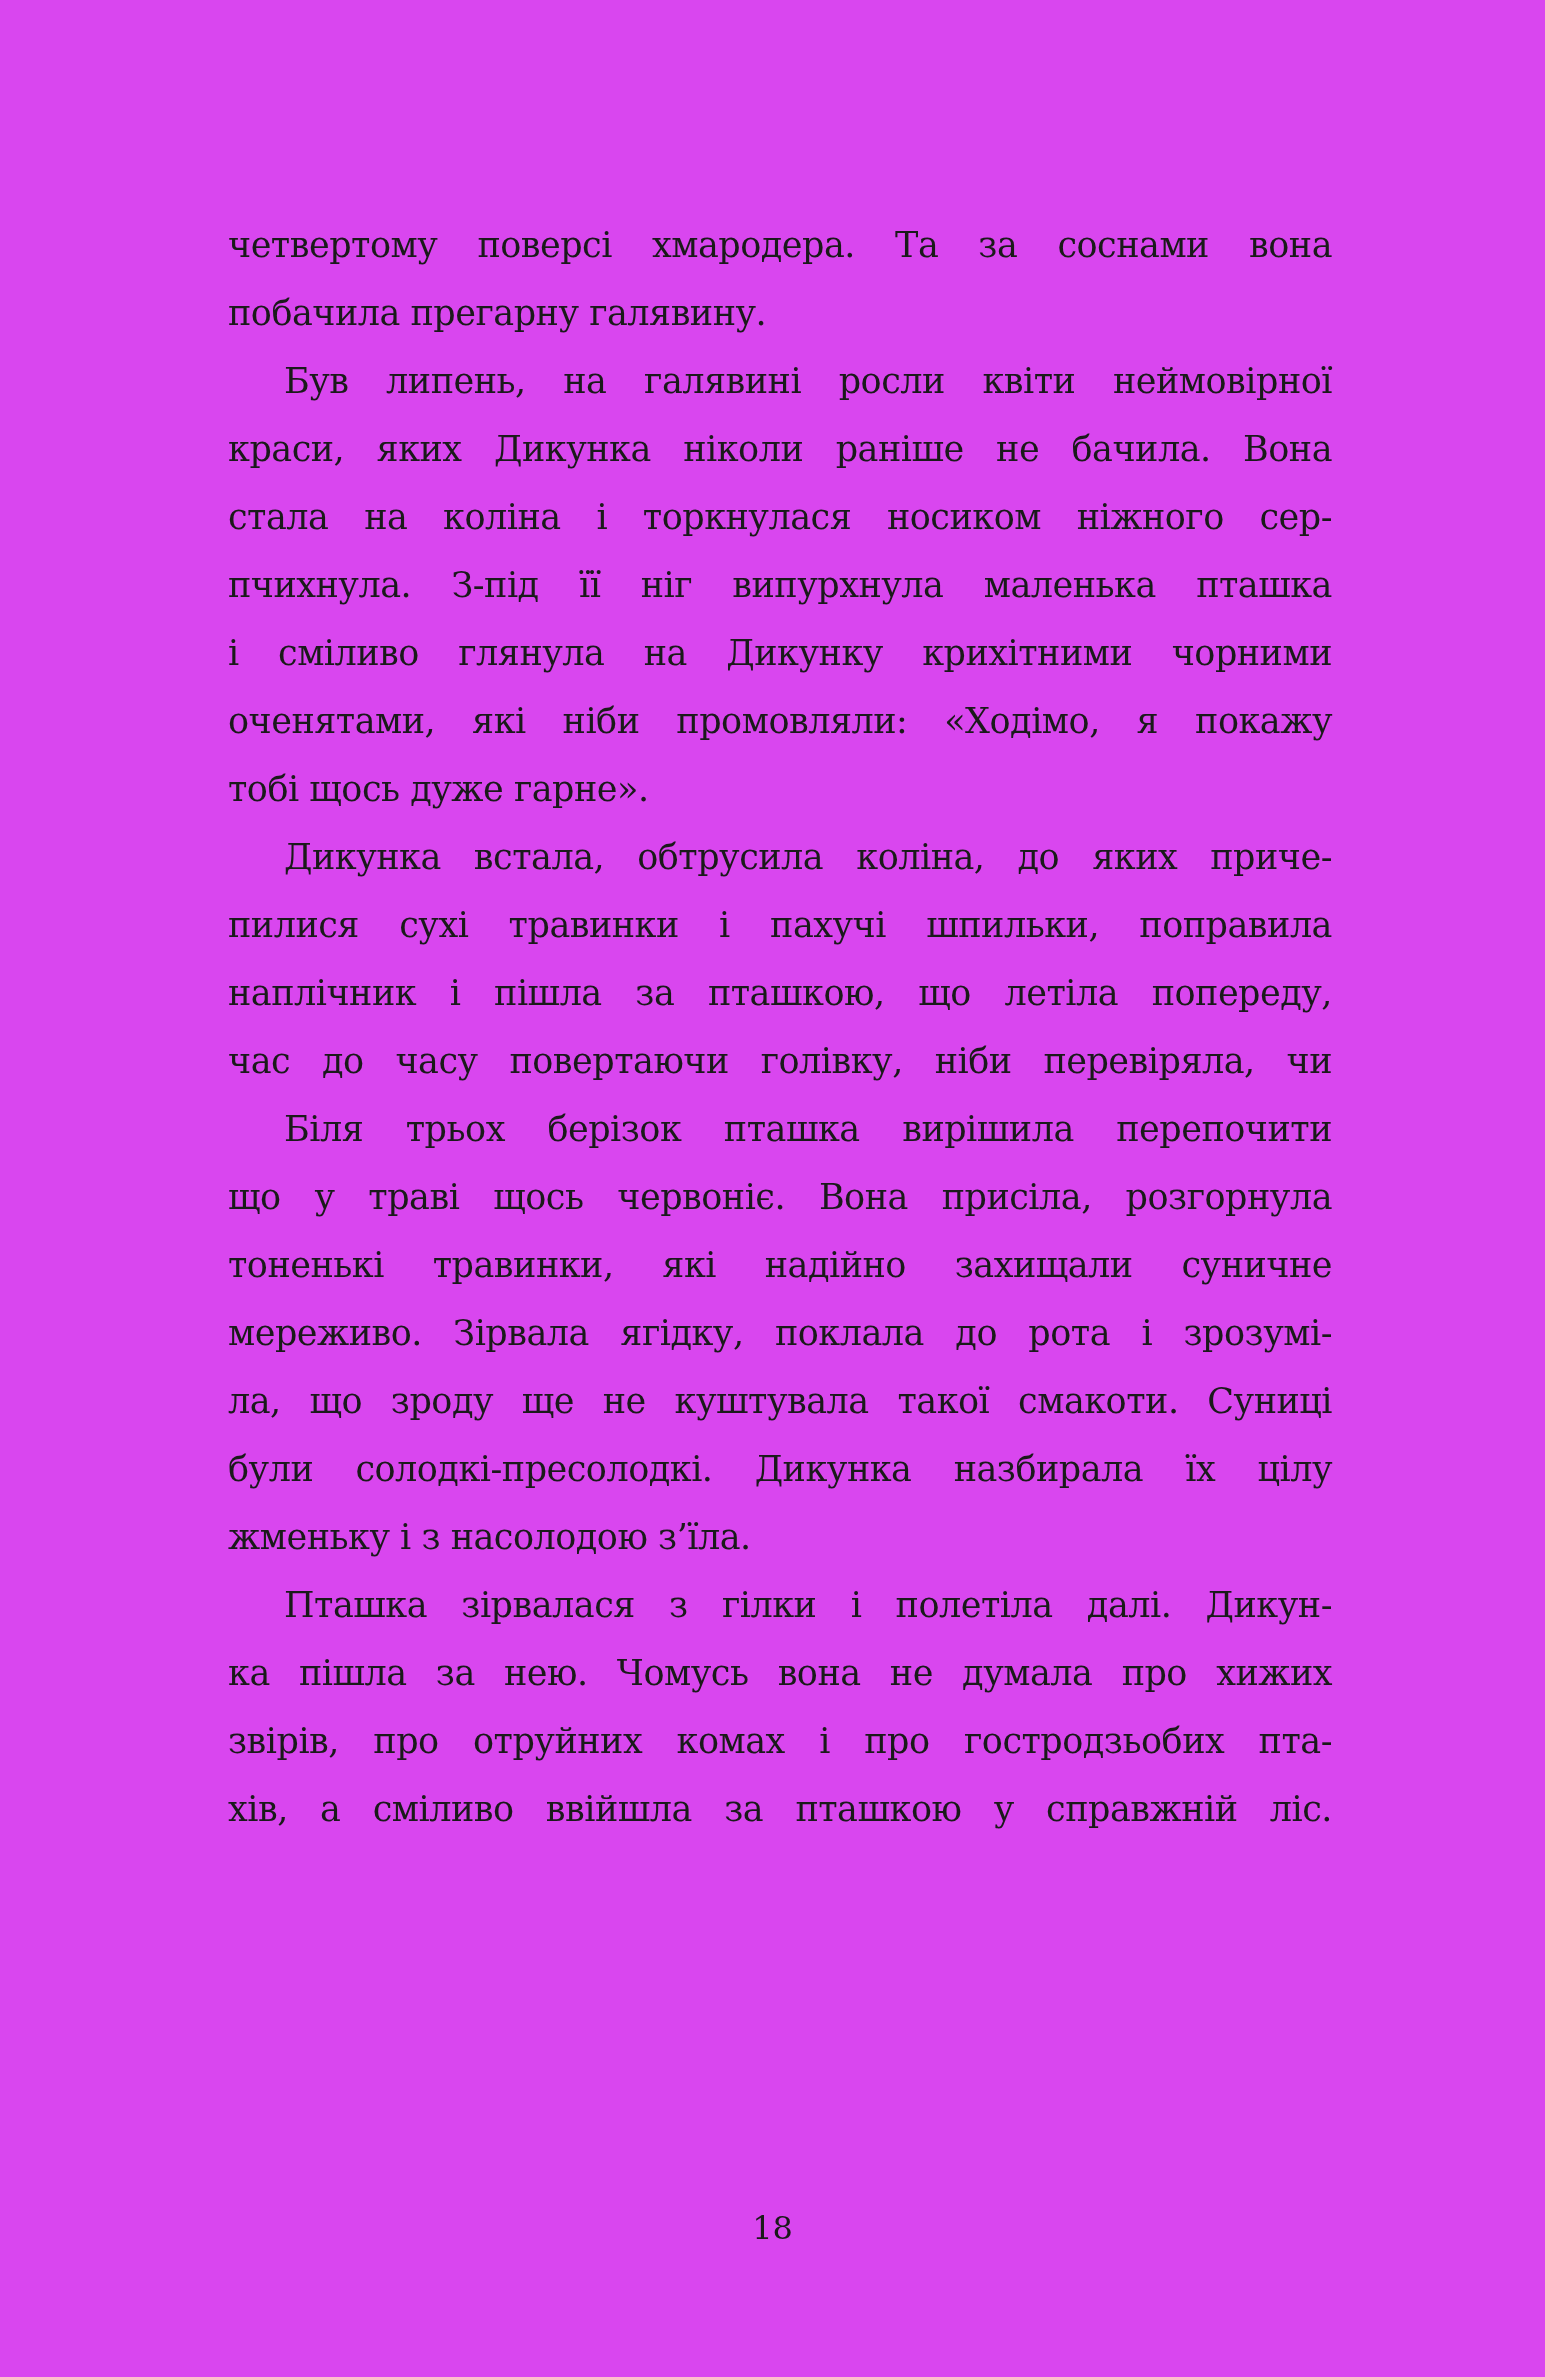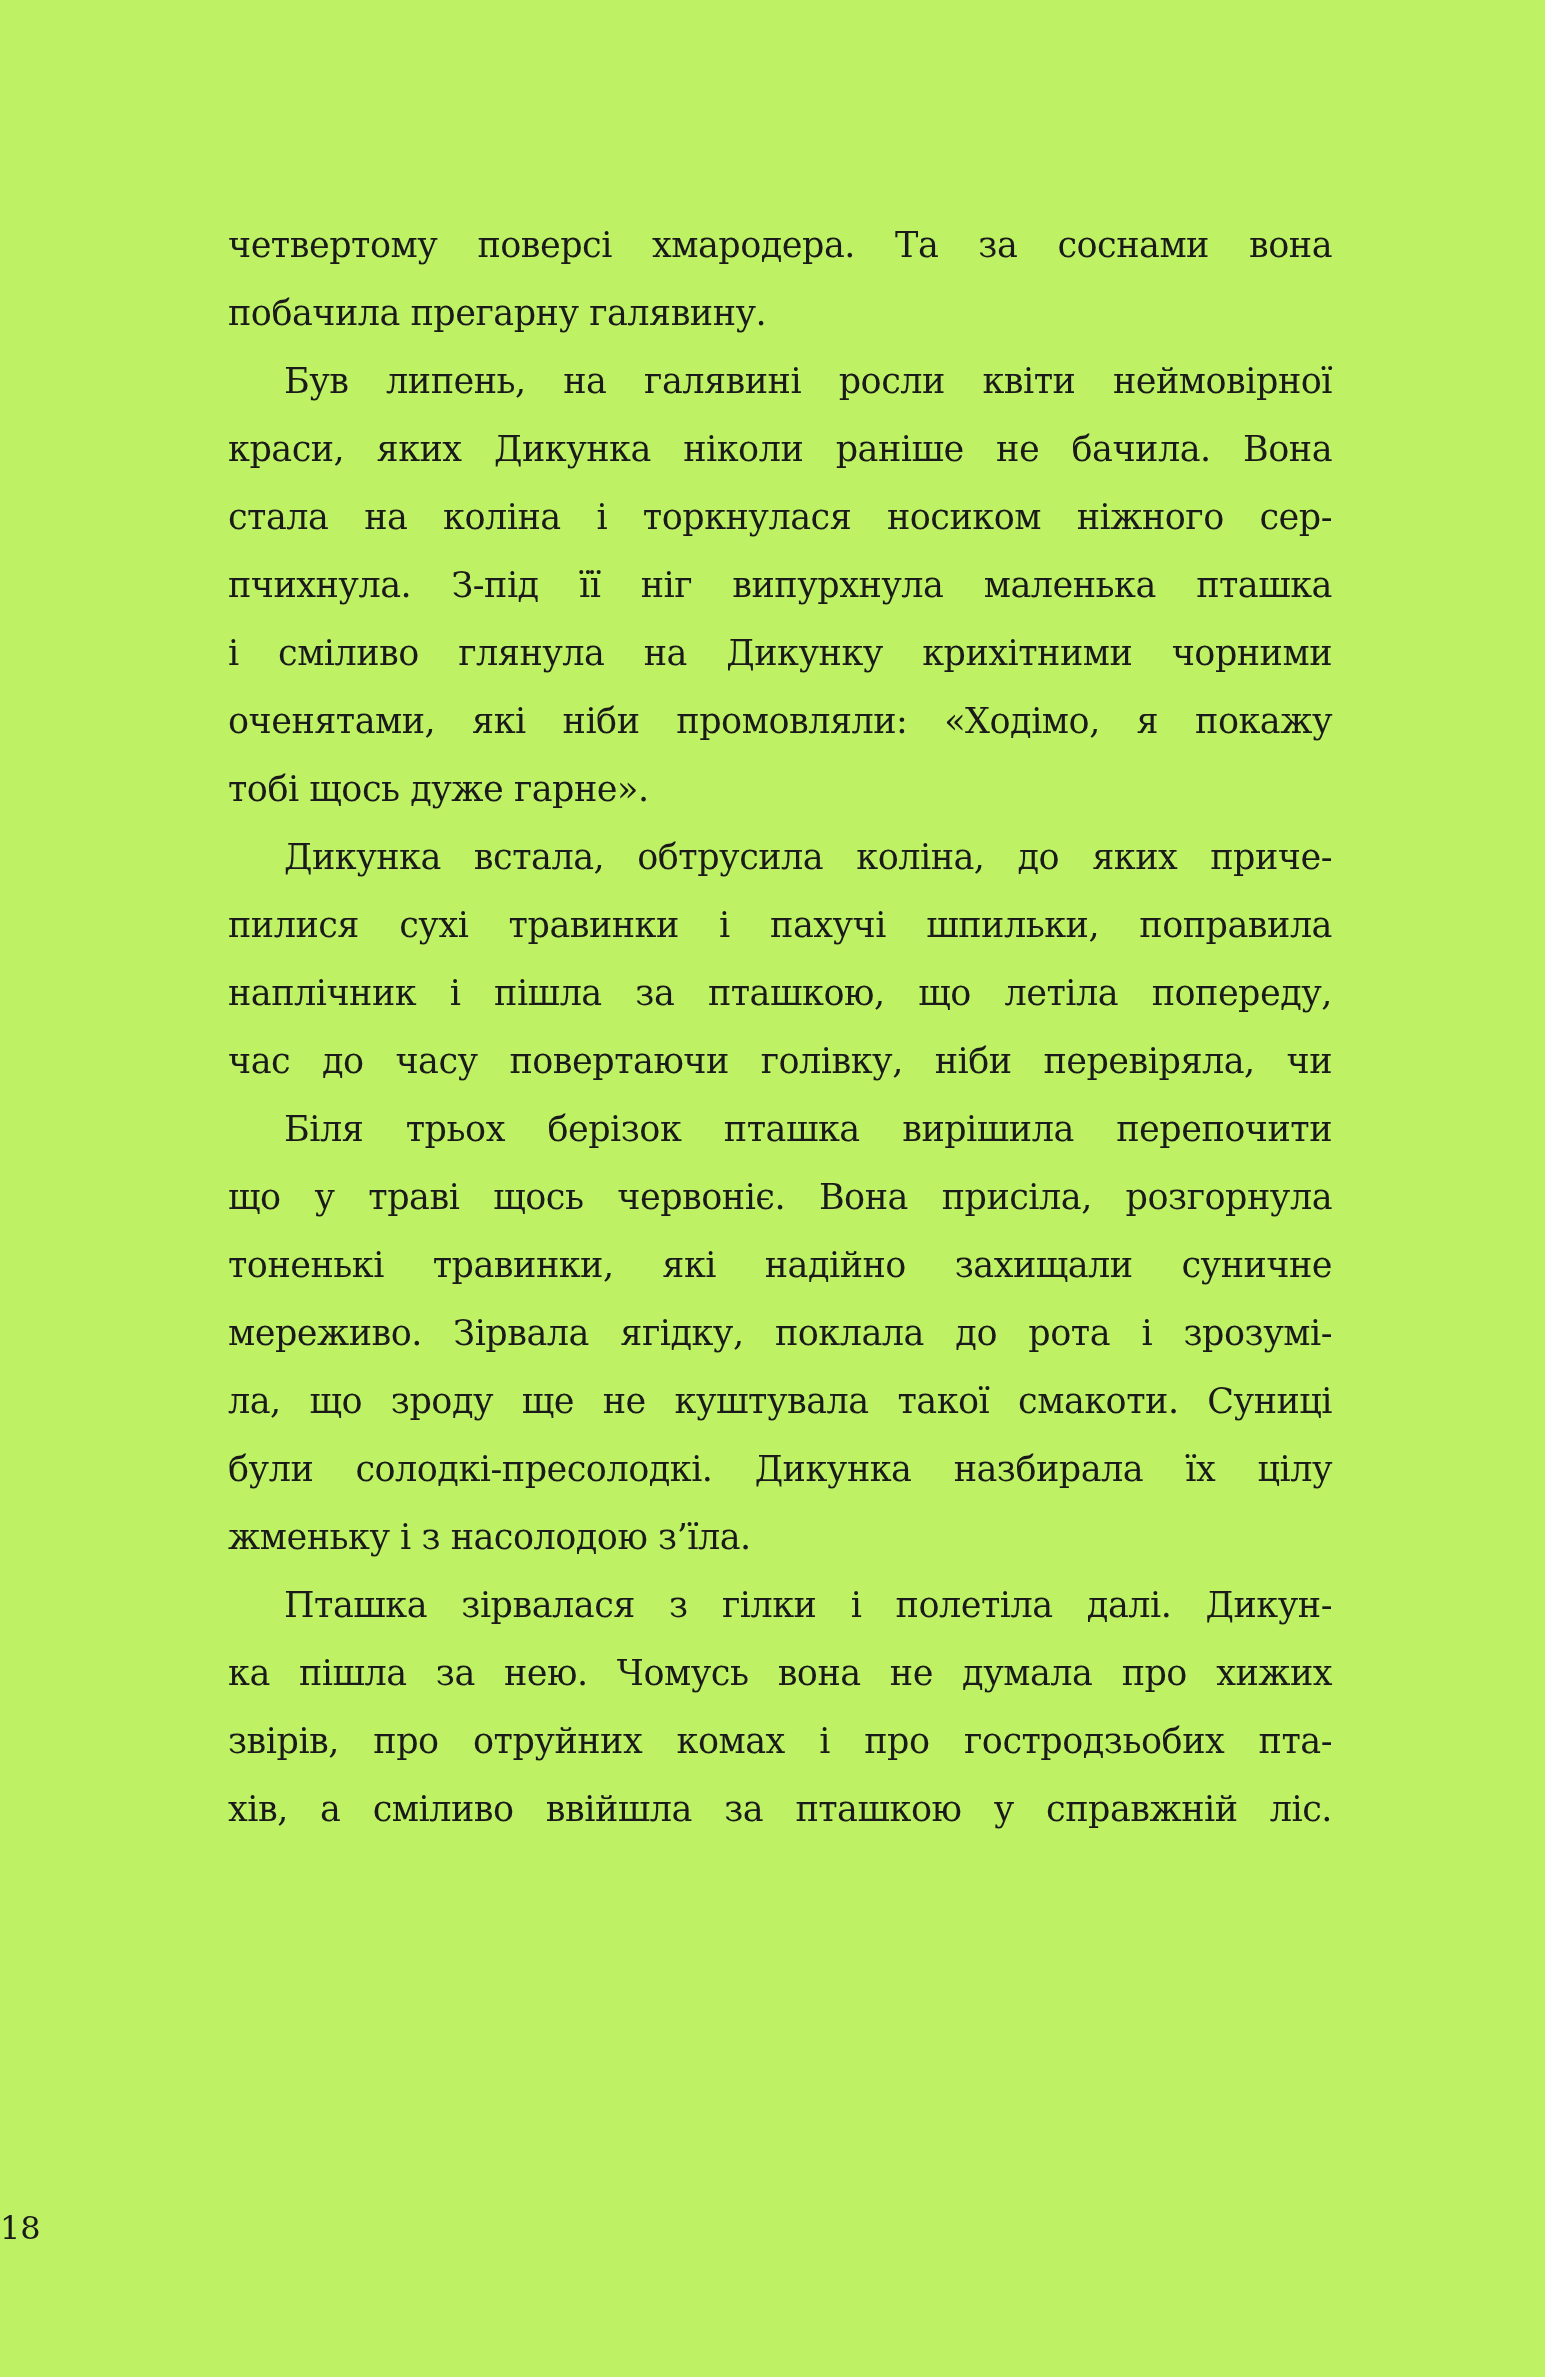--- a/index.html
+++ b/index.html
@@ -13,21 +13,21 @@
       position: relative;
       overflow: hidden;
       color: #1a1a1a;
       font-family: "DejaVu Serif", "Liberation Serif", serif;
     }
     .page {
       position: absolute;
       left: 0; top: 0;
       width: 1545px;
       height: 2377px;
-      background: #bef264;
+      background: #d946ef;
     }
     .text-block {
       position: absolute;
       left: 228px;
       top: 211px;
       width: 1104px;
     }
     .line {
       display: block;
       height: 68px;
@@ -42,21 +42,21 @@
       text-align-last: left;
     }
     .line.indent {
       padding-left: 56px;
     }
     .page-number {
       position: absolute;
       left: 0;
       width: 1545px;
       top: 2204px;
-      text-align: left;
+      text-align: center;
       font-size: 32px;
       line-height: 48px;
       color: #1a1a1a;
     }
   </style>
 </head>
 <body>
 
 <div class="page">
   <div class="text-block">

